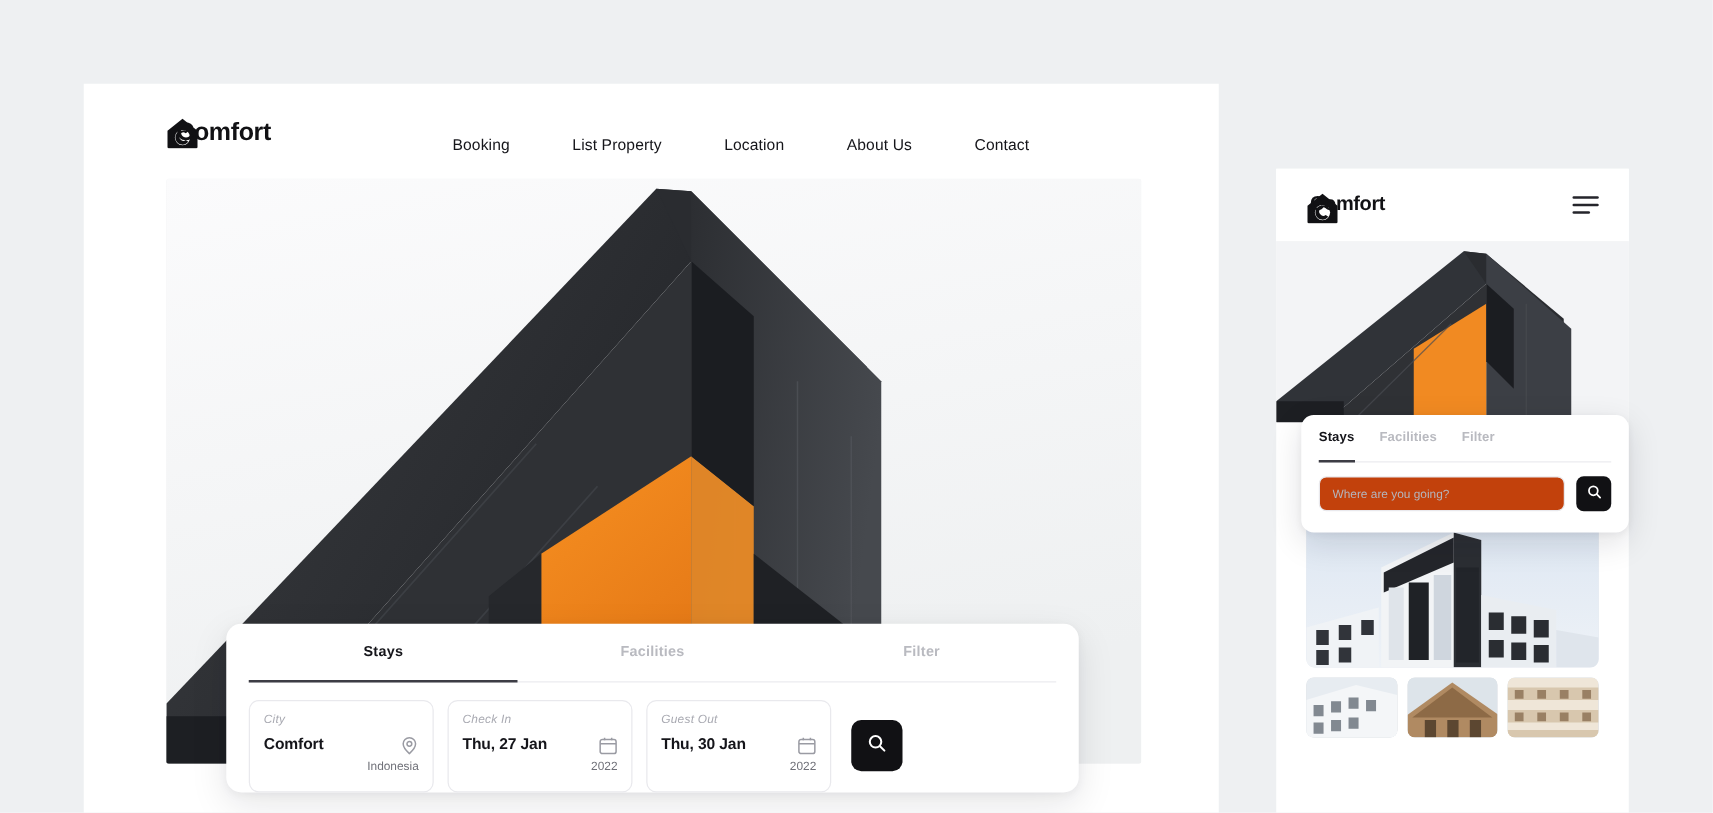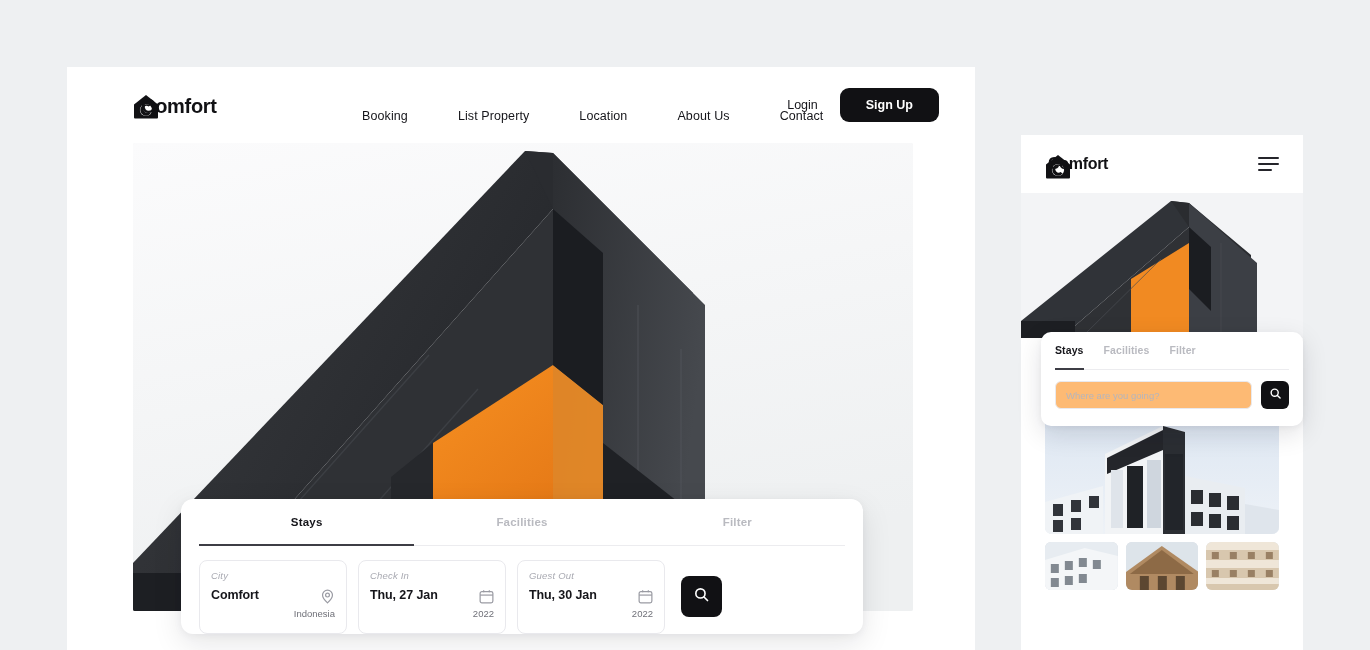--- a/index.html
+++ b/index.html
@@ -149,21 +149,21 @@
              border-bottom: 1px solid #ececef; }
   .mb-tab {
     font-size: 10.5px; font-weight: 700; color: #b9bac0;
     height: 38px; line-height: 37px; cursor: pointer; letter-spacing: 0.1px;
   }
   .mb-tab.active { color: #15151a; border-bottom: 2px solid #3d3d45; }
   .mb-searchrow { display: flex; align-items: center; gap: 9px; padding-top: 11px; }
   .mb-input {
     flex: 1; height: 28px; border: 1px solid #e9e9ed; border-radius: 6px;
     font-size: 9.5px; color: #15151a; padding: 0 10px; outline: none;
-    font-family: "Liberation Sans", sans-serif; background: #fdba74;
+    font-family: "Liberation Sans", sans-serif; background: #c2410c;
   }
   .mb-input::placeholder { color: #b4b5bd; }
   .mb-search-btn {
     width: 28px; height: 28px; background: #111114; border-radius: 6px;
     border: none; cursor: pointer; display: flex;
     align-items: center; justify-content: center; flex: none;
   }
 
   .mb-section {
     padding: 0 24px; margin-top: 42px;
@@ -203,24 +203,20 @@
       </div>
 
       <nav class="dt-nav">
         <a href="#">Booking</a>
         <a href="#">List Property</a>
         <a href="#">Location</a>
         <a href="#">About Us</a>
         <a href="#">Contact</a>
       </nav>
 
-      <div class="dt-auth">
-        <a href="#" class="login-link">Login</a>
-        <button class="signup-btn">Sign Up</button>
-      </div>
     </div>
 
     <div class="hero">
       <svg viewBox="0 0 780 468" preserveAspectRatio="xMidYMid slice" aria-hidden="true">
         <defs>
           <linearGradient id="sky" x1="0" y1="0" x2="0.3" y2="1">
             <stop offset="0%" stop-color="#fbfbfc"></stop>
             <stop offset="100%" stop-color="#eef0f1"></stop>
           </linearGradient>
           <linearGradient id="faceA" x1="0" y1="0" x2="1" y2="0.6">

